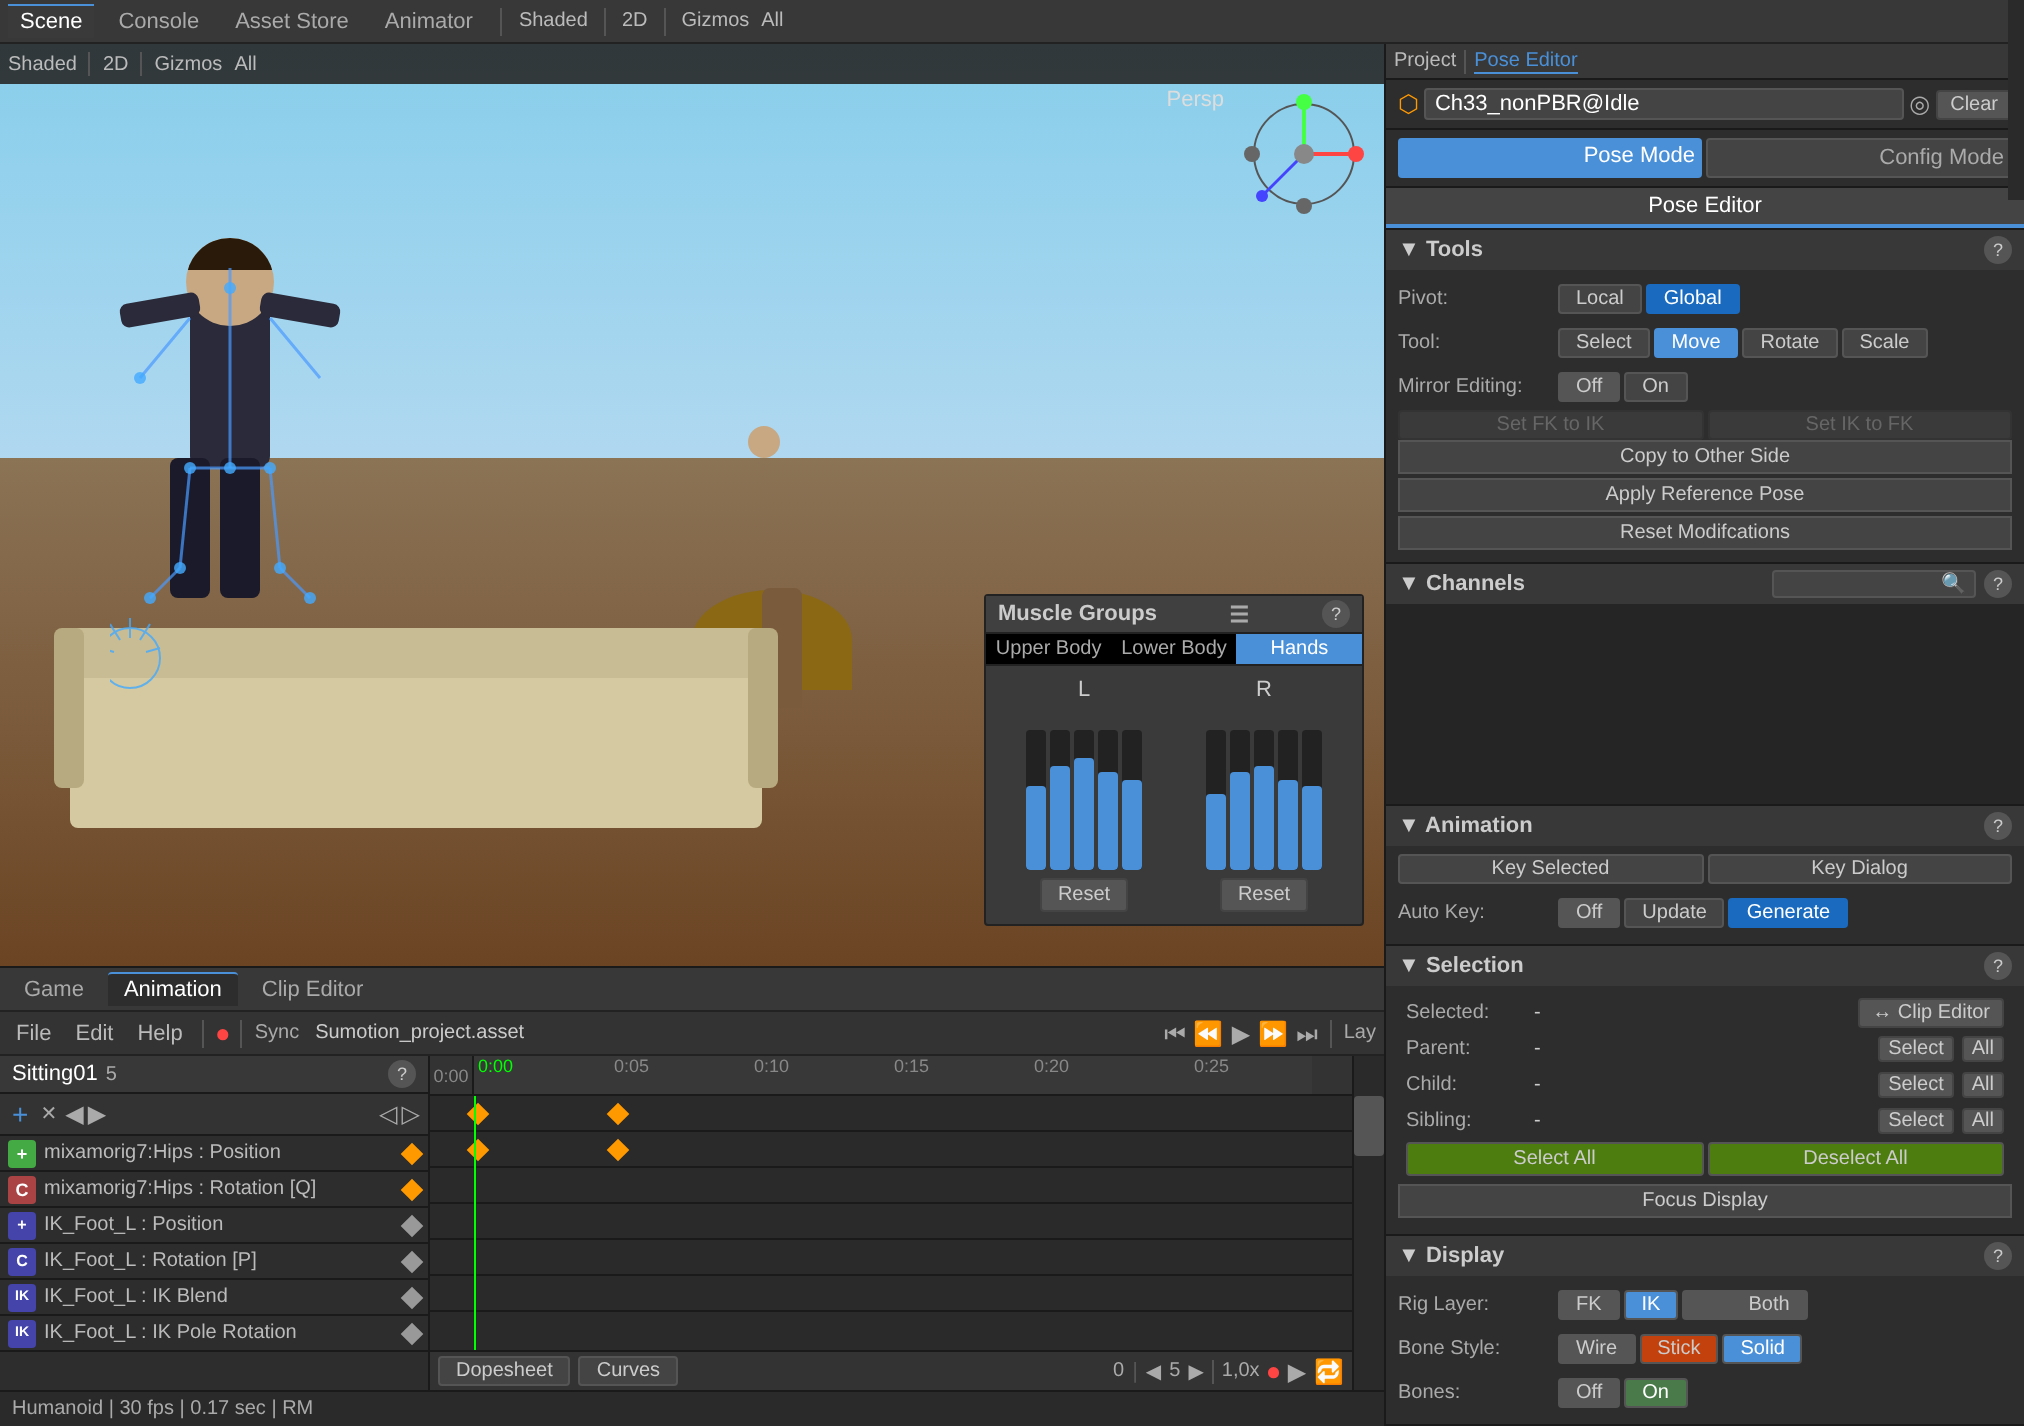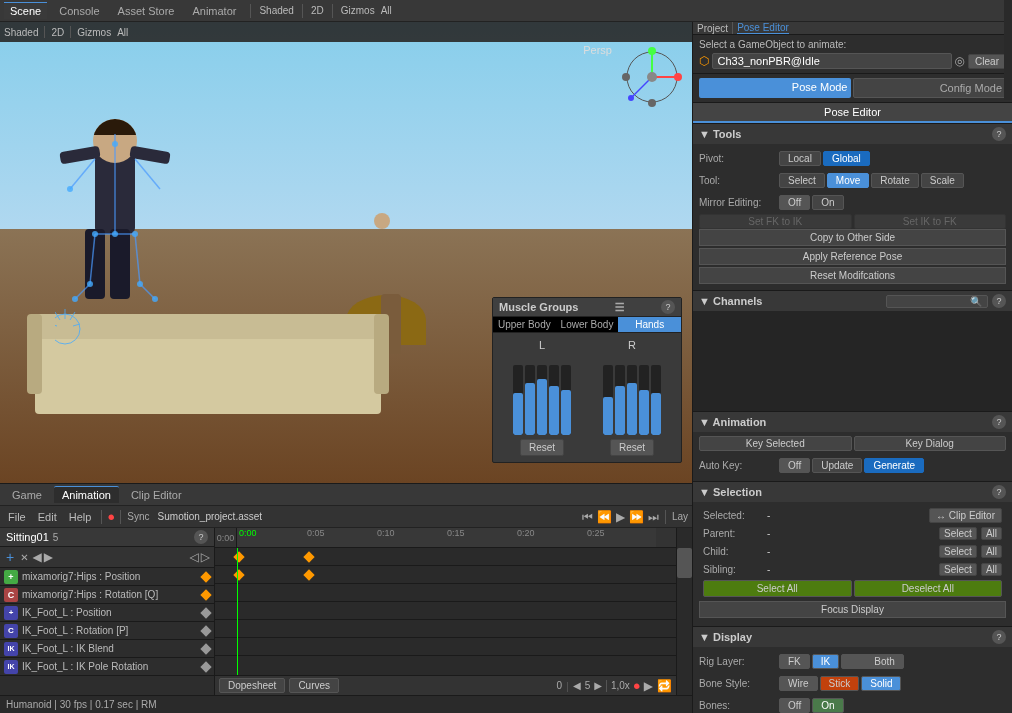--- a/index.html
+++ b/index.html
@@ -452,21 +452,21 @@
           <div class="timeline-header">
             <div style="width:22px; background:#333; height:100%; border-right:1px solid #1a1a1a; display:flex; align-items:center; justify-content:center;">
               <span style="font-size:9px; color:#888;">0:00</span>
             </div>
             <div style="flex:1; position:relative; height:100%;">
               <span style="position:absolute; left:2px; font-size:9px; color:#0f0;">0:00</span>
               <span style="position:absolute; left:70px; font-size:9px; color:#888;">0:05</span>
               <span style="position:absolute; left:140px; font-size:9px; color:#888;">0:10</span>
               <span style="position:absolute; left:210px; font-size:9px; color:#888;">0:15</span>
               <span style="position:absolute; left:280px; font-size:9px; color:#888;">0:20</span>
-              <span style="position:absolute; left:350px; font-size:9px; color:#888;text-align:center;">0:25</span>
+              <span style="position:absolute; left:360px; font-size:9px; color:#888;text-align:center;">0:25</span>
             </div>
             <div style="width:20px; background:#333; height:100%;"></div>
           </div>
 
           <div class="timeline-body">
             <div class="timeline-current" style="left:22px;"></div>
 
             <div class="keyframe-row">
               <div class="keyframe-diamond" style="left: 20px;"></div>
               <div class="keyframe-diamond" style="left: 90px;"></div>
@@ -511,21 +511,20 @@
 
   <div class="right-panel">
 
     <div style="display:flex; align-items:center; background:#383838; height:20px; border-bottom:1px solid #1a1a1a; padding:0 4px; gap:4px;">
       <span style="font-size:10px; color:#bbb; cursor:pointer;">Project</span>
       <div style="width:1px; height:12px; background:#555;"></div>
       <span style="font-size:10px; color:#4a90d9; cursor:pointer; border-bottom:1px solid #4a90d9;">Pose Editor</span>
     </div>
 
     <div style="padding:4px 6px; border-bottom:1px solid #1a1a1a;">
-      <div style="font-size:10px; color:#bbb; margin-bottom:3px;">Select a GameObject to animate:</div>
       <div style="display:flex; align-items:center; gap:3px;">
         <span style="color:#f90; font-size:12px;">⬡</span>
         <input type="text" style="flex: 1 1 0%; background: rgb(68, 68, 68); border: 1px solid rgb(85, 85, 85); color: rgb(255, 255, 255); font-size: 11px; padding: 1px 4px; border-radius: 2px;" value="Ch33_nonPBR@Idle">
         <span style="color:#aaa; cursor:pointer; font-size:12px;">◎</span>
         <button class="go-btn">Clear</button>
       </div>
     </div>
 
     <div class="pose-mode-row">
       <div class="pose-mode-btn active">Pose Mode</div>

